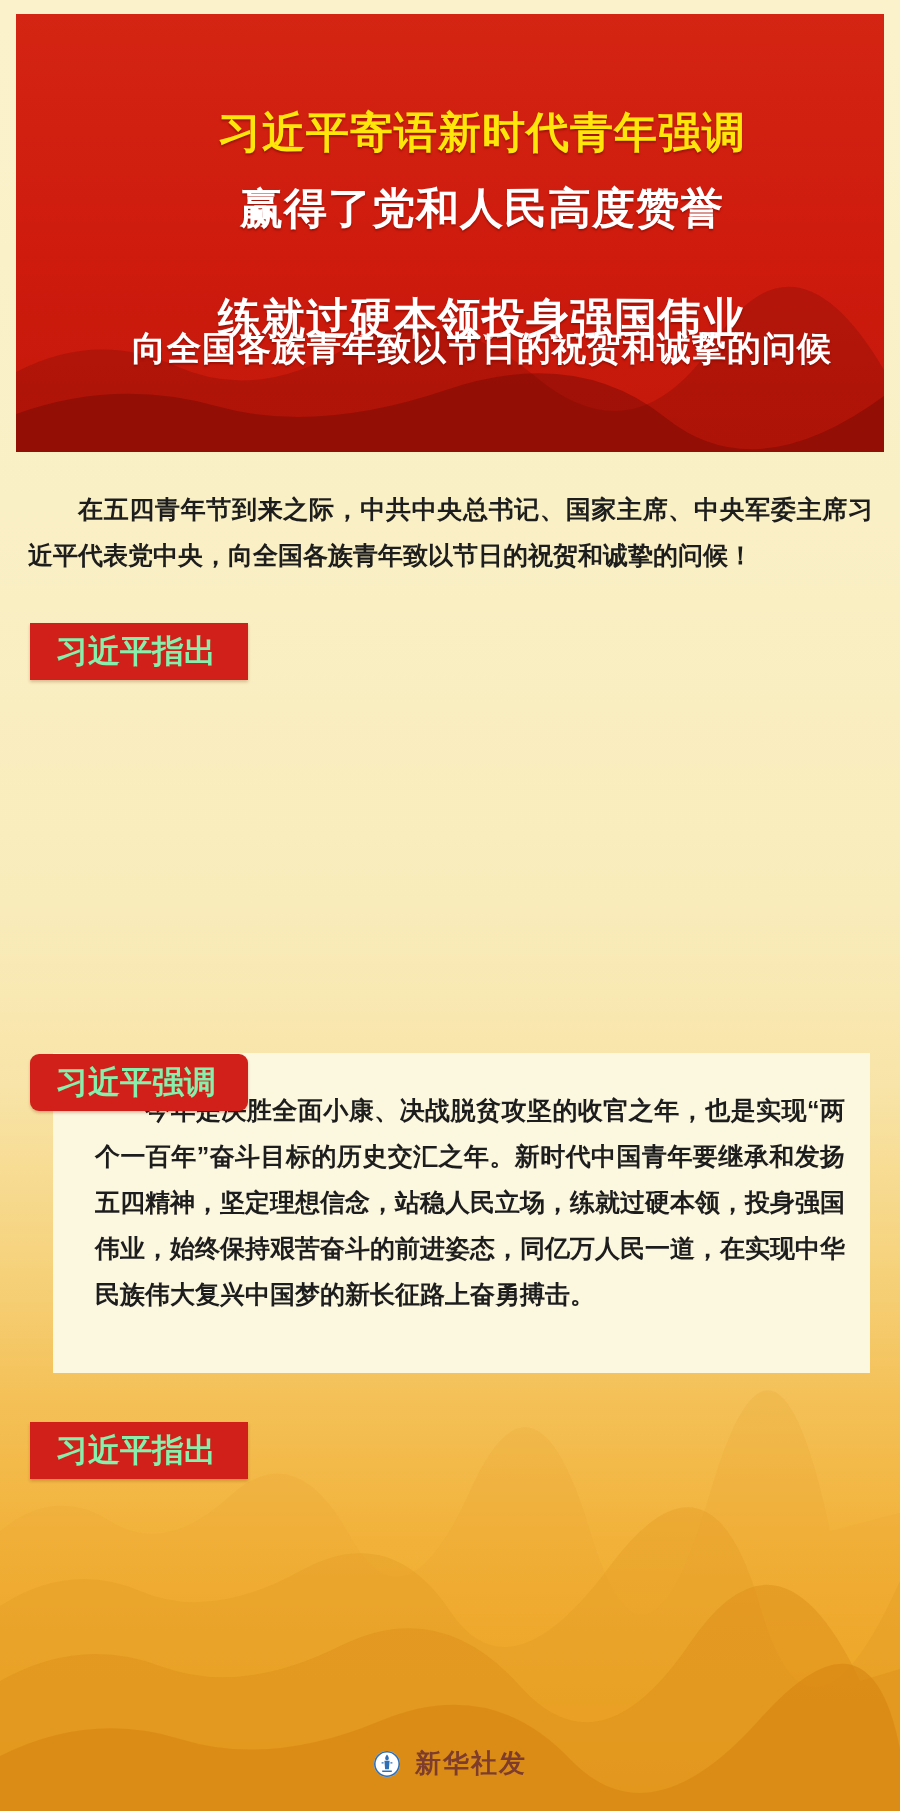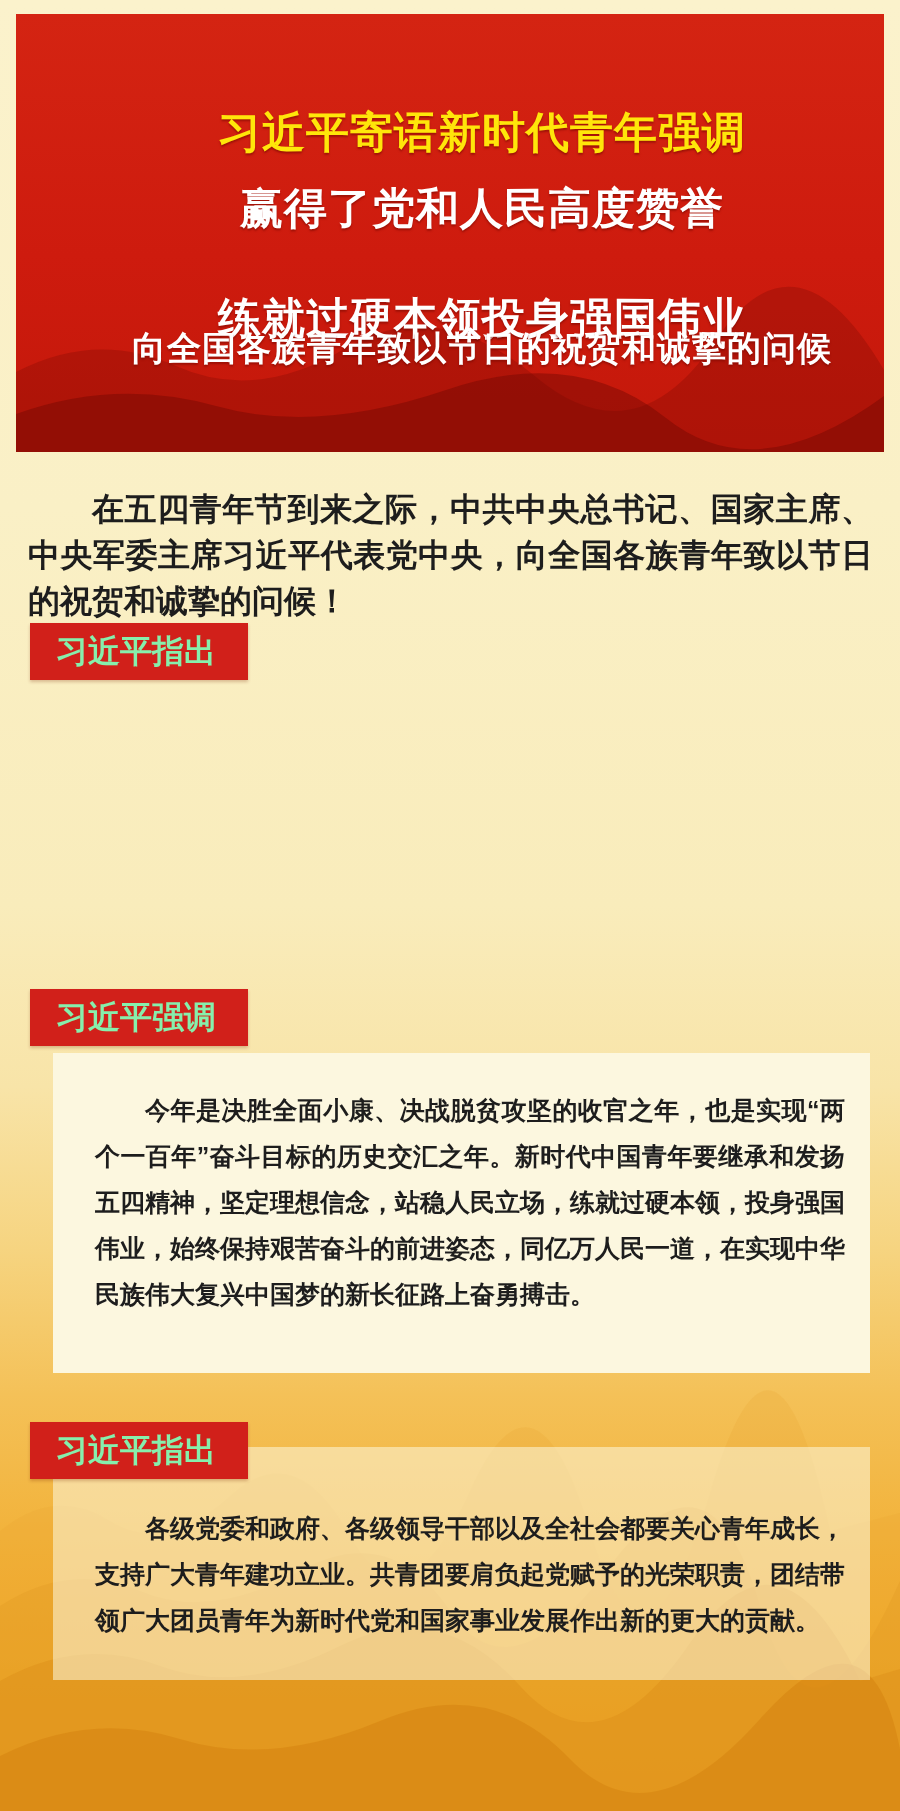--- a/index.html
+++ b/index.html
@@ -28,33 +28,33 @@
     font-weight:bold;letter-spacing:1px;white-space:nowrap;padding-left:32px;
   }
   .banner-title{top:90px;font-size:43px;color:#ffe60a;text-shadow:0 2px 2px rgba(120,10,0,.55);}
   .banner-line{color:#ffffff;font-size:43px;text-shadow:0 2px 2px rgba(120,10,0,.55);}
   .banner-line.l1{top:166px;}
   .banner-line.l2{top:241px;margin-top:35px;}
   .banner-line.l3{top:312px;font-size:34px;}
   
   .intro{
     position:absolute;left:28px;top:486px;width:845px;margin:0;
-    font-size:32px;line-height:46px;font-weight:bold;color:#1d1d1d;
+    font-size:25px;line-height:46px;font-weight:bold;color:#1d1d1d;
     text-indent:2em;text-align:justify;
   }
   
   .label{
     position:absolute;left:30px;width:218px;height:57px;box-sizing:border-box;
     background:#d1201a;color:#86efac;
     font-size:32px;font-weight:bold;line-height:57px;padding-left:26px;
     z-index:3;white-space:nowrap;
     box-shadow:0 2px 3px rgba(120,30,0,.25);
   }
   .label1{top:623px;}
-  .label2{top:989px;}
+  .label2{top:1054px;border-radius:9px;}
   .label3{top:1422px;}
   
   .box{
     position:absolute;left:53px;width:817px;box-sizing:border-box;
     background:#fcf7df;z-index:2;overflow:hidden;
   }
   .box p{
     margin:0;font-size:25px;line-height:46px;font-weight:bold;color:#1d1d1d;
     text-indent:2em;text-align:justify;
   }
@@ -95,18 +95,25 @@
   <p class="intro">在五四青年节到来之际，中共中央总书记、国家主席、中央军委主席习近平代表党中央，向全国各族青年致以节日的祝贺和诚挚的问候！</p>
 
   <div class="label label1">习近平指出</div>
 
   <div class="label label2">习近平强调</div>
   <div class="box box2">
     <p>今年是决胜全面小康、决战脱贫攻坚的收官之年，也是实现“两个一百年”奋斗目标的历史交汇之年。新时代中国青年要继承和发扬五四精神，坚定理想信念，站稳人民立场，练就过硬本领，投身强国伟业，始终保持艰苦奋斗的前进姿态，同亿万人民一道，在实现中华民族伟大复兴中国梦的新长征路上奋勇搏击。</p>
   </div>
 
   <div class="label label3">习近平指出</div>
-  <div class="box box3">
-    <p>各级党委和政府、各级领导干部以及全社会都要关心青年成长，支持广大青年建功立业。共青团要肩负起党赋予的光荣职责，团结带领广大团员青年为新时代党和国家事业发展作出新的更大的贡献。</p>
+
+  <div class="footer">
+    <svg class="logo" viewBox="0 0 28 28">
+      <circle cx="14" cy="14" r="13" fill="#ffffff"></circle>
+      <circle cx="14" cy="14" r="12.2" fill="none" stroke="#2f6fb5" stroke-width="1.6"></circle>
+      <path fill="#2f6fb5" d="M14 4.6c1.1 1.5 1.8 2.6 1.8 3.8 0 1-.8 1.8-1.8 1.8s-1.8-.8-1.8-1.8c0-1.2.7-2.3 1.8-3.8z"></path>
+      <path fill="#2f6fb5" d="M11.4 10.8h5.2l-.7 8.4h-3.8l-.7-8.4zm-2.2 9.6h9.6v1.6H9.2v-1.6z"></path>
+      <path fill="#2f6fb5" d="M8.6 12.2h2v1.2h-2zm8.8 0h2v1.2h-2z"></path>
+    </svg>
+    <span class="footer-credit">新华社发</span>
   </div>
-
 
 </div>
 
 </body></html>

